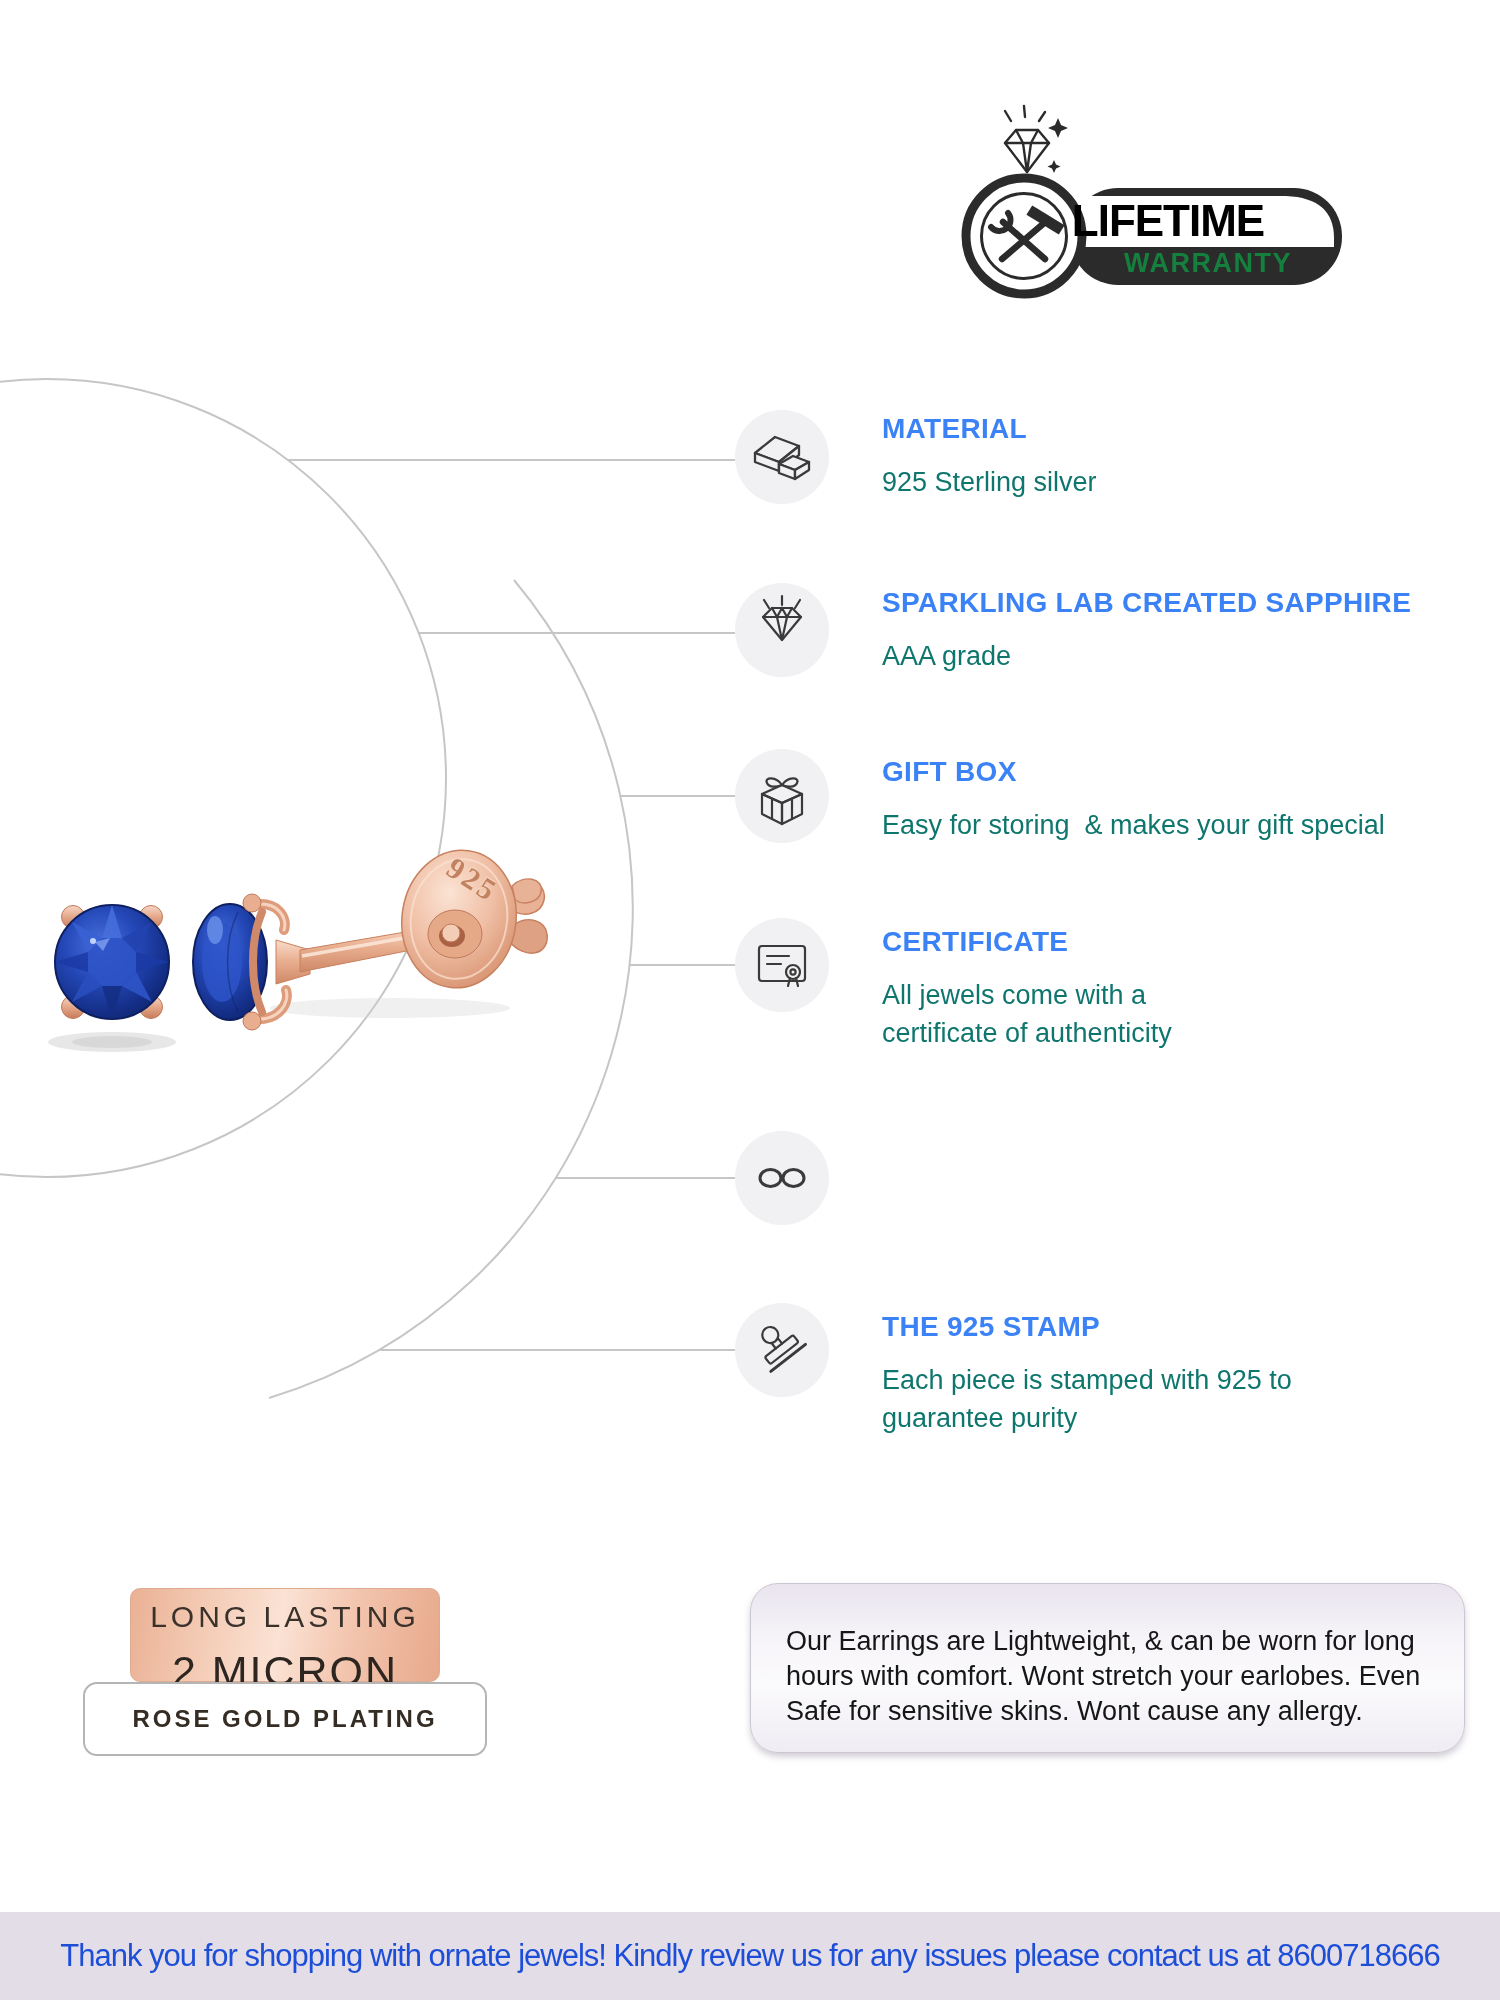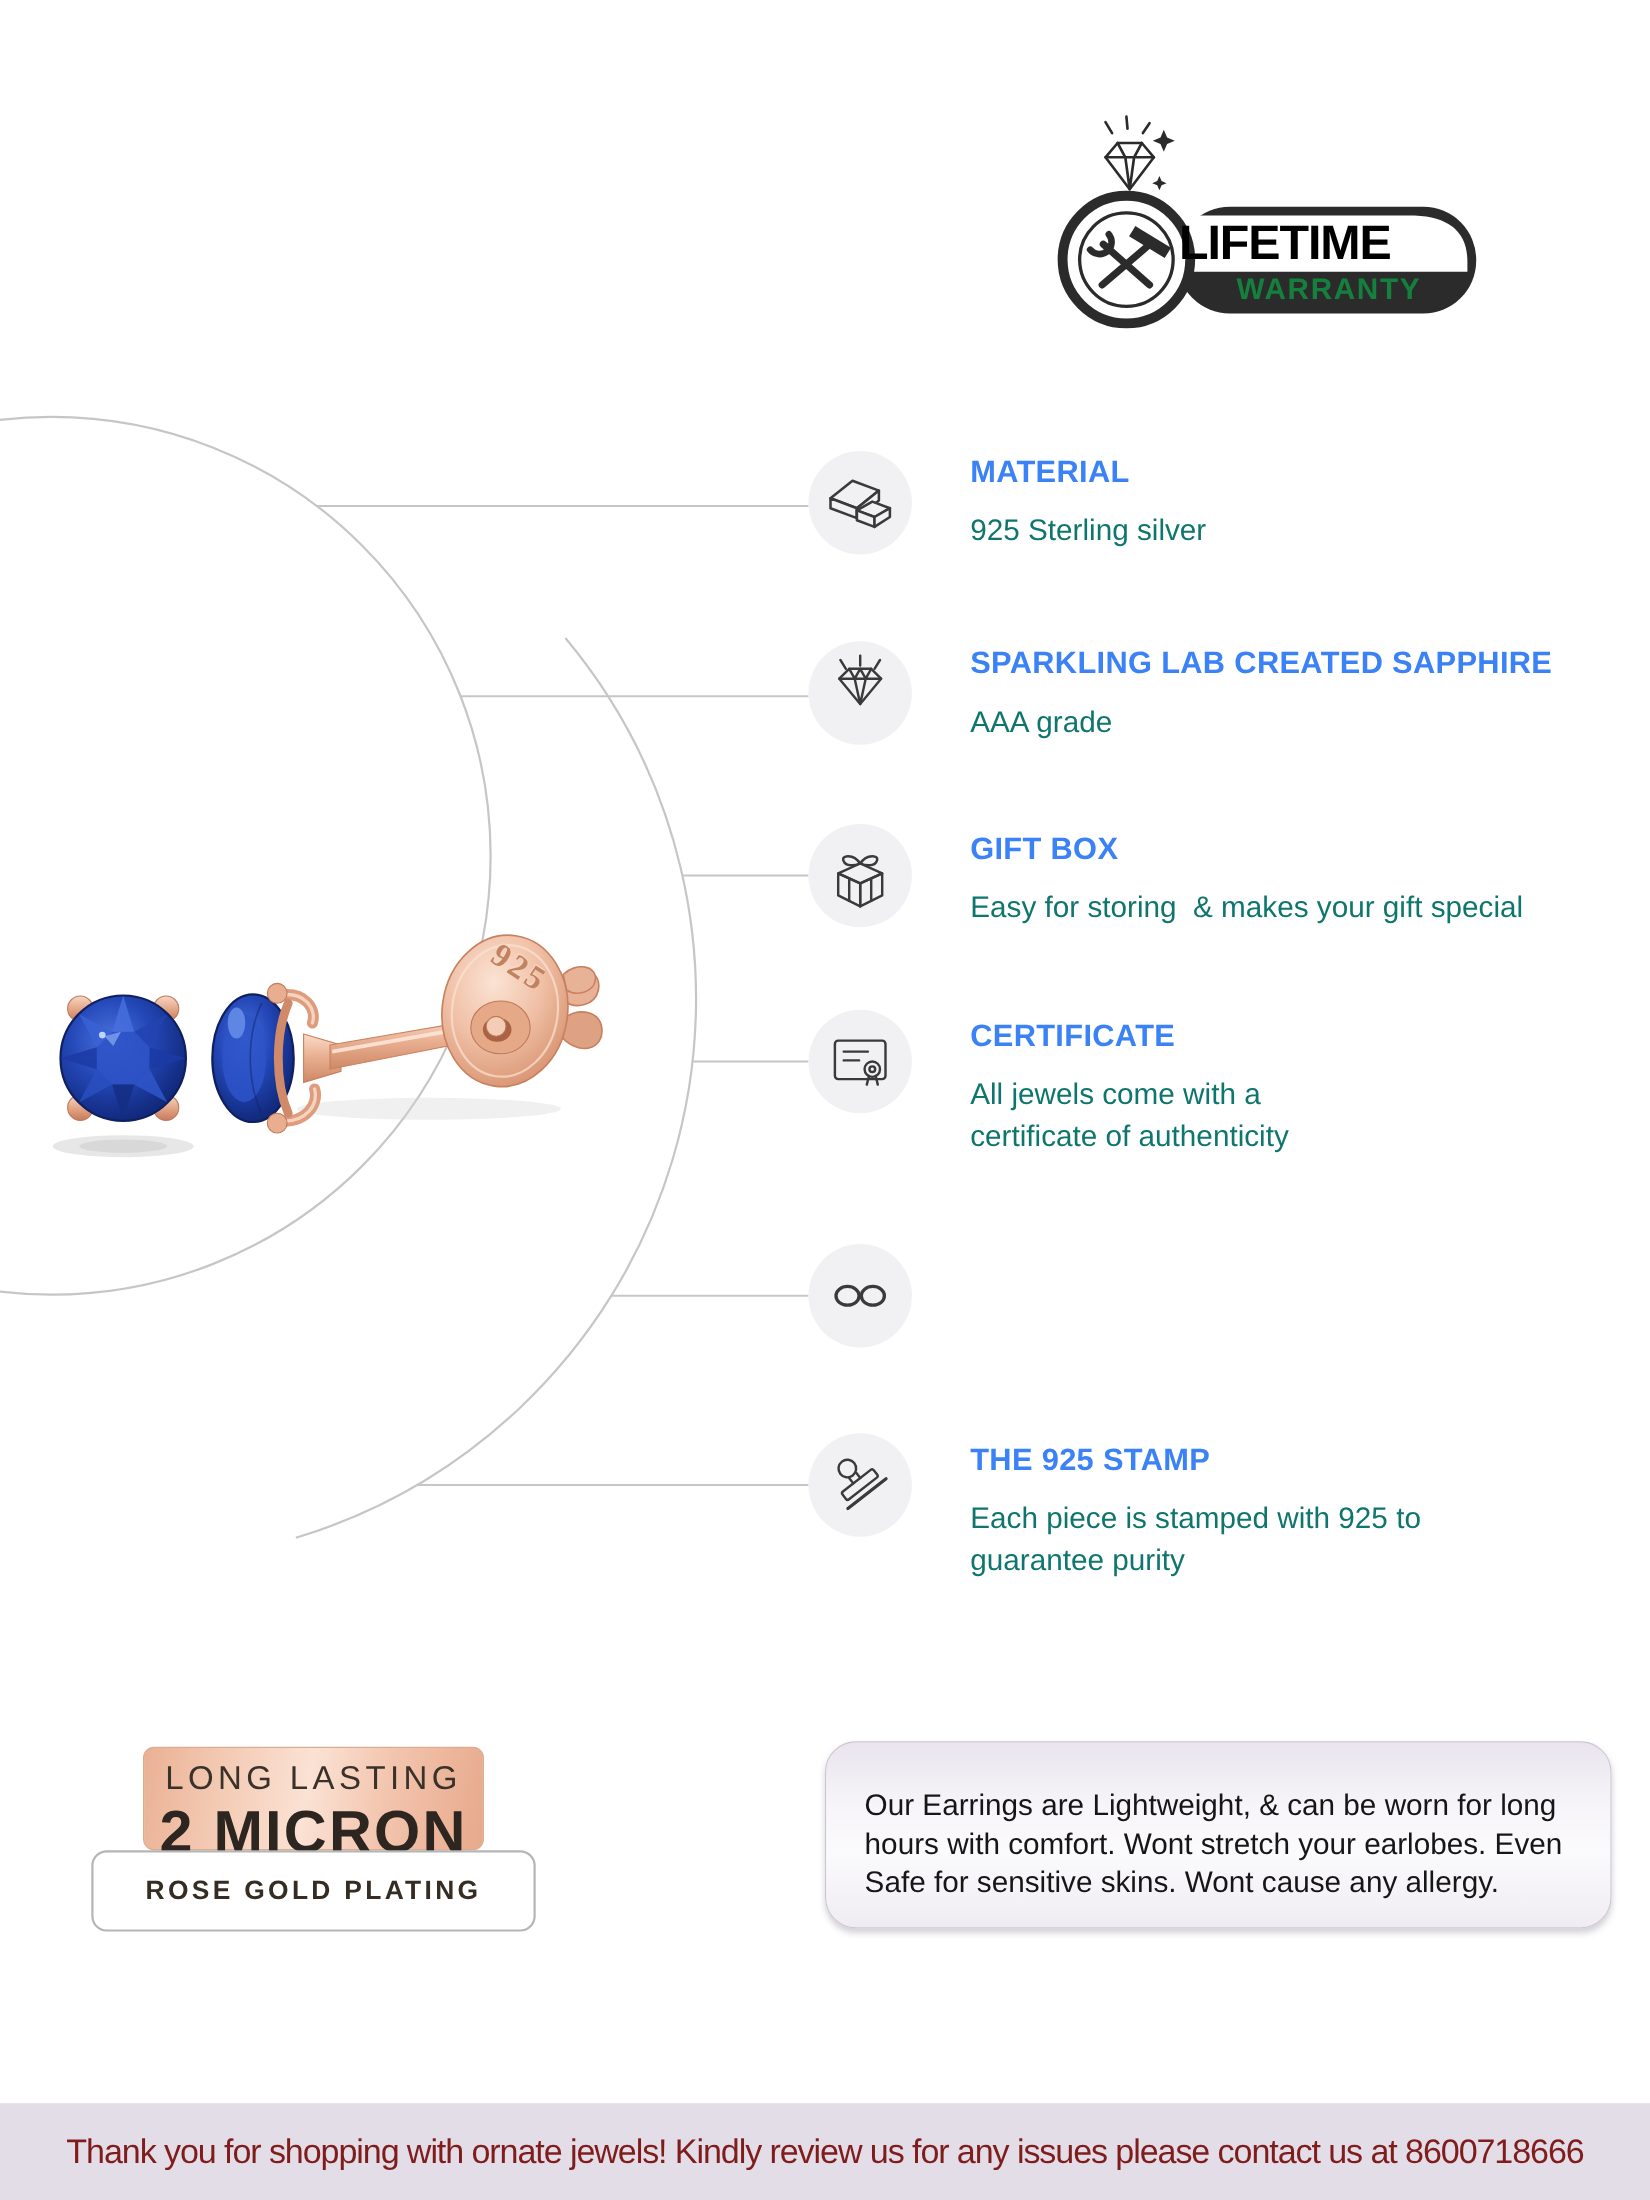--- a/index.html
+++ b/index.html
@@ -20,36 +20,36 @@
   .feature{position:absolute;left:882px;white-space:nowrap;}
   .f-title{font-size:28px;line-height:34px;font-weight:700;letter-spacing:.3px;color:#3b82f6;}
   .f-body{margin-top:17px;}
   .f-line{font-size:27px;line-height:38px;font-weight:400;color:#0f766e;white-space:pre;}
 
   
   .micron-badge{left:130px;top:1588px;width:310px;height:94px;border-radius:10px;text-align:center;
     background:linear-gradient(100deg,#eab094 0%,#f3c9b2 22%,#fbe2d4 48%,#f3c5ae 70%,#e7a98c 100%);
     border:1px solid #ddab90;box-sizing:border-box;}
   .micron-l1{margin-top:11px;font-size:30px;font-weight:400;letter-spacing:4px;color:#3a312b;}
-  .micron-l2{margin-top:1px;font-size:54px;font-weight:700;letter-spacing:2px;color:#2d2520;}
+  .micron-l2{margin-top:13px;font-size:43px;font-weight:400;letter-spacing:2px;color:#2d2520;}
   .plating-pill{left:83px;top:1682px;width:404px;height:74px;background:#ffffff;border:2px solid #b5b5b5;
     border-radius:14px;box-sizing:border-box;display:flex;align-items:center;justify-content:center;
     font-size:24px;font-weight:700;letter-spacing:3px;color:#352c23;white-space:nowrap;}
 
   
   .comfort-box{left:750px;top:1583px;width:715px;height:170px;border-radius:28px;box-sizing:border-box;
     background:linear-gradient(180deg,#e9e4ee 0%,#f7f5f9 35%,#fbfafc 60%,#efecf3 100%);
     border:1px solid #cbc6d1;box-shadow:0 4px 6px rgba(130,120,140,.35);
     padding:40px 0 0 35px;}
   .c-line{font-size:27px;line-height:35px;color:#161616;white-space:nowrap;}
 
   
   .footer-bar{left:0;top:1912px;width:1500px;height:88px;background:#e3dde8;
     display:flex;align-items:center;justify-content:center;}
-  .footer-text{font-size:31px;letter-spacing:-1px;color:#7f1d1d;white-space:nowrap;}
+  .footer-text{font-size:31px;letter-spacing:-1px;color:#1d4ed8;white-space:nowrap;}
 </style>
 </head>
 <body>
 
 <div id="canvas">
 
   <svg id="art" viewBox="0 0 1500 2000" xmlns="http://www.w3.org/2000/svg">
     <defs>
       <linearGradient id="gMetal" x1="0" y1="0" x2="0" y2="1">
         <stop offset="0" stop-color="#f7d7c5"></stop>

